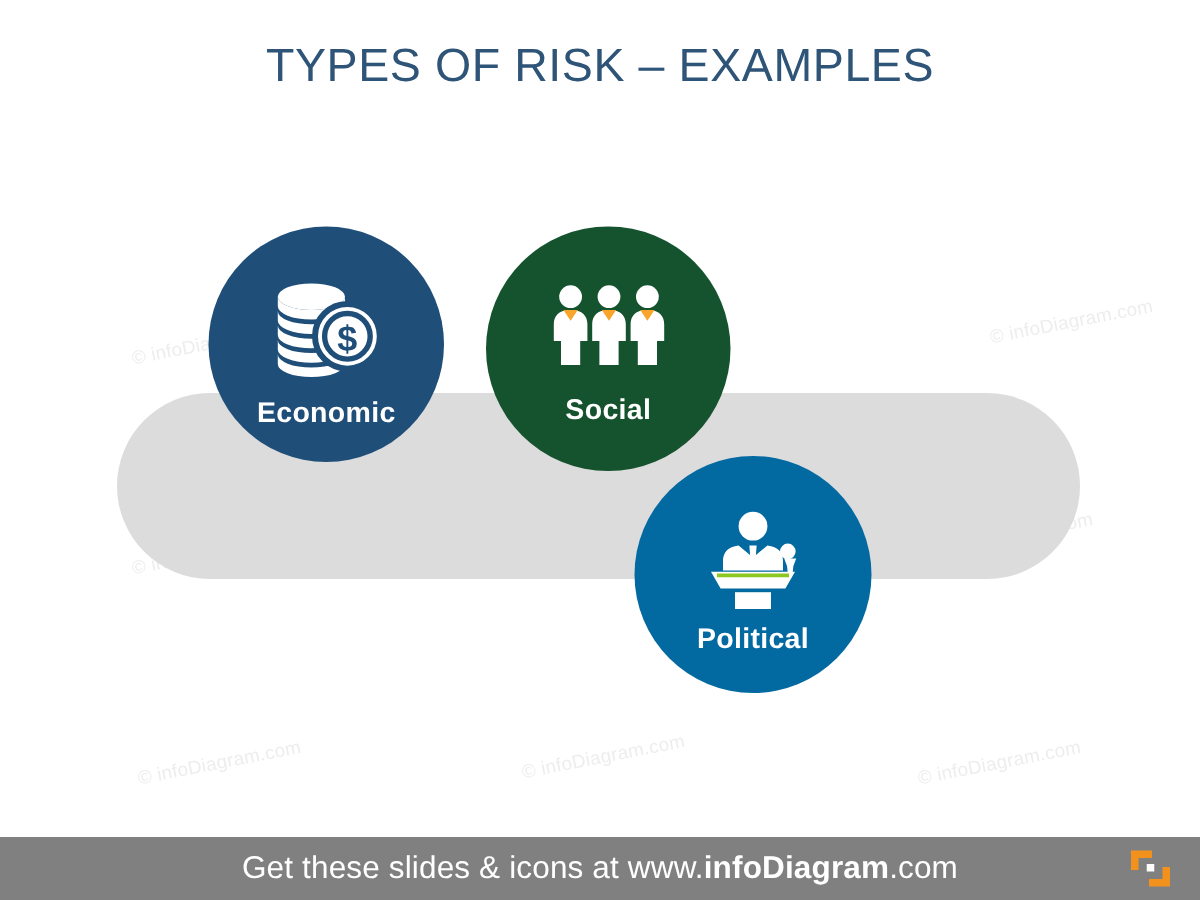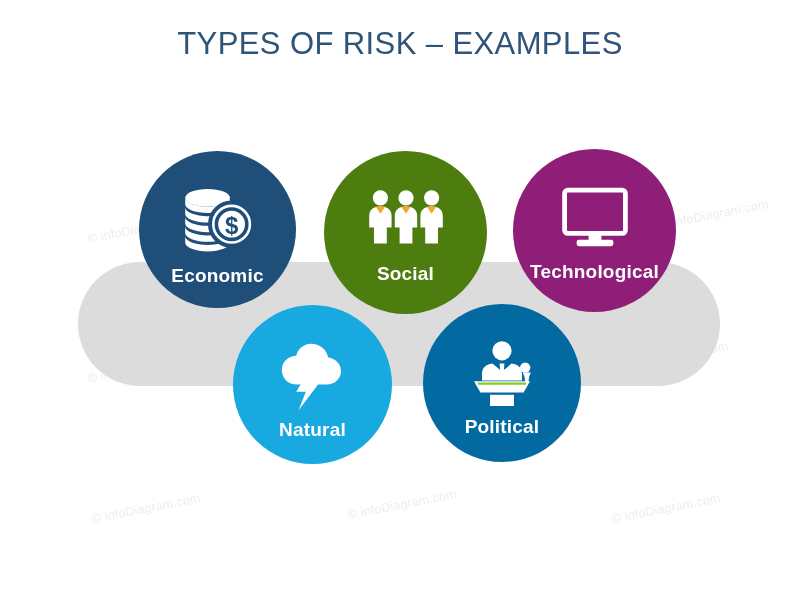--- a/index.html
+++ b/index.html
@@ -78,21 +78,21 @@
   .risk-label {
     margin-top: 6px;
     font-size: 19px;
     color: #ffffff;
     font-weight: 700;
     letter-spacing: 0.2px;
     white-space: nowrap;
   }
 
   #circle-economic      { left: 139px; top: 151px; width: 157px; height: 157px; background: #1F4E79; }
-  #circle-social        { left: 324px; top: 151px; width: 163px; height: 163px; background: #4d7c0f; }
+  #circle-social        { left: 324px; top: 151px; width: 163px; height: 163px; background: #14532d; }
   #circle-technological { left: 513px; top: 149px; width: 163px; height: 163px; background: #8E1E77; }
   #circle-natural       { left: 233px; top: 305px; width: 159px; height: 159px; background: #17A9E0; }
   #circle-political     { left: 423px; top: 304px; width: 158px; height: 158px; background: #0369a1; }
 
   #circle-economic .risk-label,
   #circle-natural .risk-label { margin-top: 8px; }
 
   
   #footer-bar {
     position: absolute;
@@ -169,56 +169,45 @@
         <path d="M44 26 l6 9 l6 -9 z" fill="#F9A52C"></path>
 
         <circle cx="82" cy="15" r="9.5"></circle>
         <path d="M82 26 c-10 0 -14 5 -14 12 v14 h6 v20 h16 v-20 h6 v-14 c0 -7 -4 -12 -14 -12 z"></path>
         <path d="M76 26 l6 9 l6 -9 z" fill="#F9A52C"></path>
       </g>
     </svg>
     <div class="risk-label">Social</div>
   </div>
 
-  <div class="risk-circle" id="circle-technological">
-    <svg class="risk-icon" viewBox="0 0 100 88">
-      <g fill="none" stroke="#ffffff" stroke-width="6" stroke-linejoin="round">
-        <rect x="12" y="8" width="76" height="54" rx="4"></rect>
-      </g>
-      <g fill="#ffffff">
-        <rect x="42" y="62" width="16" height="10"></rect>
-        <rect x="27" y="70" width="46" height="8" rx="3"></rect>
-      </g>
-    </svg>
-    <div class="risk-label">Technological</div>
-  </div>
-
-  <div class="risk-circle" id="circle-natural">
-    <svg class="risk-icon" viewBox="0 0 100 88">
-      <g fill="#ffffff">
-        <path d="M30 56 c-11 0 -19 -8 -19 -18 c0 -10 8 -18 18 -18 c2 -9 10 -15 19 -15 c10 0 19 7 21 17 c9 1 16 8 16 17 c0 10 -8 17 -18 17 z"></path>
-        <path d="M47 35 l-18 30 h12 l-9 23 l25 -33 h-13 l11 -20 z"></path>
-      </g>
-    </svg>
-    <div class="risk-label">Natural</div>
-  </div>
+
 
   <div class="risk-circle" id="circle-political">
     <svg class="risk-icon" viewBox="0 0 100 88">
       <g fill="#ffffff">
         <circle cx="50" cy="15" r="12"></circle>
         <path d="M38 31 c-9 1 -13 6 -13 13 v8 h50 v-8 c0 -7 -4 -12 -13 -13 l-12 10 z"></path>
         <path d="M47 31 h6 l-1 14 h-4 z"></path>
 
         <circle cx="79" cy="36" r="6.5"></circle>
         <path d="M76 42 q3 6 3 12 h4 q0 -6 3 -12 z"></path>
 
         <path d="M15 53 h70 l-8 14 h-54 z"></path>
 
         <rect x="35" y="70" width="30" height="14"></rect>
       </g>
       <path d="M20 56 h60" stroke="#8DC820" stroke-width="3" fill="none"></path>
     </svg>
     <div class="risk-label">Political</div>
   </div>
 
+  <div id="footer-bar">
+    <div id="footer-text">
+      <span>Get these slides &amp; icons at www.</span><b>infoDiagram</b><span>.com</span>
+    </div>
+    <svg id="footer-logo" viewBox="0 0 34 30">
+      <path d="M4 3 h14 v5 h-9 v8 h-5 z" fill="#F2921D"></path>
+      <path d="M30 27 h-14 v-5 h9 v-8 h5 z" fill="#F2921D"></path>
+      <rect x="14.5" y="12" width="5" height="5" fill="#ffffff"></rect>
+    </svg>
+  </div>
 
 </div>
 
 </body></html>

